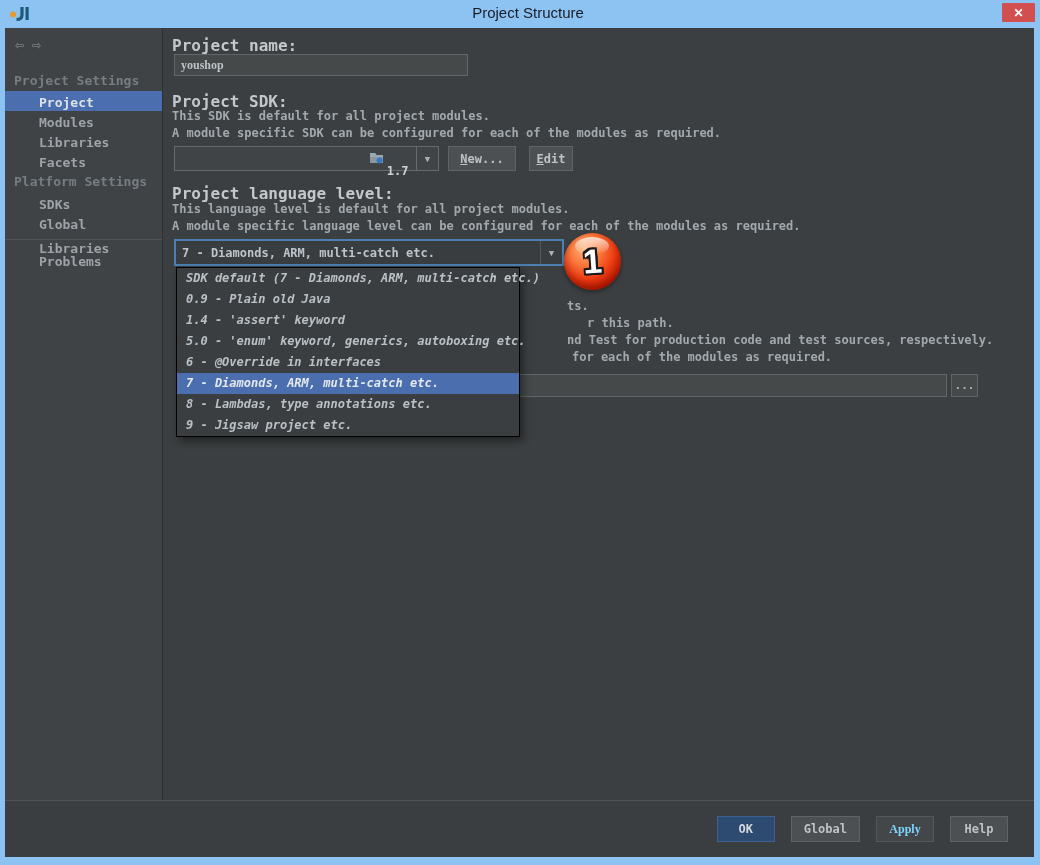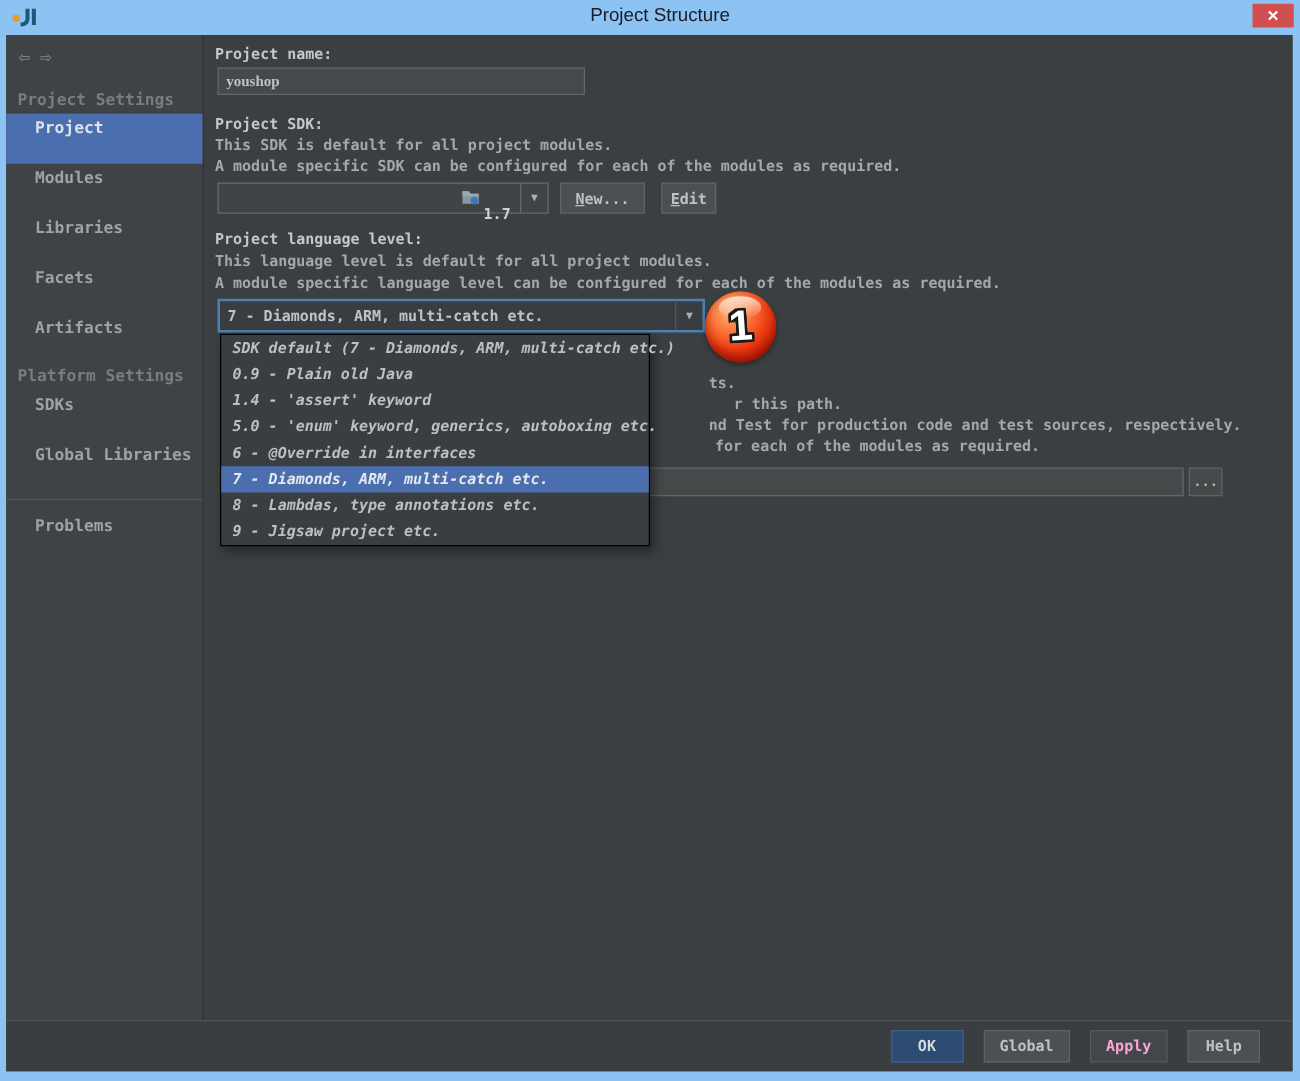--- a/index.html
+++ b/index.html
@@ -31,27 +31,27 @@
   .app-body { flex:1; display:flex; min-height:0; }
   
   .sidebar {
     width:158px; background:#3f4346; border-right:1px solid #2e3133;
     color:#9da3a8; font-size:13px; font-weight:bold; flex-shrink:0;
   }
   .nav-arrows { margin:8px 0 0 10px; height:20px; color:#797f84; font-size:15px; letter-spacing:8px; }
   .nav-arrows span { cursor:default; }
   .side-cat { margin-top:15px; padding-left:9px; height:20px; line-height:20px; color:#767d83; }
   .side-cat.second { margin-top:0; height:22px; line-height:22px; }
-  .side-item { height:40px; line-height:24px; padding-left:23px; cursor:default; }
+  .side-item { height:20px; line-height:24px; padding-left:34px; cursor:default; }
   .side-item.selected { background:#4b6eaf; color:#dde2e7; }
   .side-divider2 { height:1px; background:#505457; margin-top:6px; }
   .side-item.problems { margin-top:10px; }
   
   .main { flex:1; position:relative; background:#3c3f41; font-weight:bold; }
-  .lbl { position:absolute; left:9px; font-size:12px; color:#c3c8cc; white-space:pre; }
+  .lbl { position:absolute; left:9px; font-size:16px; color:#c3c8cc; white-space:pre; }
   .desc { position:absolute; left:9px; font-size:12px; color:#a2a9ae; white-space:pre; }
   .text-field {
     position:absolute; background:#45494a; border:1px solid #616669;
     color:#bcc2c6; font-family:Liberation Serif, serif; font-weight:bold; font-size:12px;
     padding:0 6px; outline:none;
   }
   
   .combo {
     position:absolute; height:25px; background:#404446; border:1px solid #646a6e;
     display:flex; align-items:center; font-size:12px; color:#bcc4cb; cursor:default;
@@ -107,27 +107,27 @@
     border-radius:50%; background:linear-gradient(rgba(255,255,255,.75), rgba(255,255,255,0));
   }
   .badge-num {
     font-family:"Liberation Sans",sans-serif; font-weight:bold; font-size:34px; color:#fff;
     text-shadow:-2px 0 #1a1a1a, 2px 0 #1a1a1a, 0 -2px #1a1a1a, 0 2px #1a1a1a,
                 -2px -2px #1a1a1a, 2px 2px #1a1a1a, -2px 2px #1a1a1a, 2px -2px #1a1a1a;
     transform:rotate(-4deg);
   }
   
   .footer {
-    height:41px; border-top:1px solid #515456; background:#3b3e40;
+    height:57px; border-top:1px solid #515456; background:#3b3e40;
     display:flex; align-items:center; justify-content:flex-end;
     gap:16px; padding-right:26px; flex-shrink:0;
   }
   .footer .btn { min-width:58px; height:26px; padding:0 12px; }
   .footer .btn.ok { background:#2d4b70; border-color:#3c6190; color:#d3d9de; }
-  .footer .btn.apply { background:#434749; border-color:#54585b; color:#f9a8d4; }
+  .footer .btn.apply { background:#434749; border-color:#54585b; color:#7dd3fc;font-family:Liberation Serif, serif; }
 </style>
 </head>
 <body>
 
 <div id="window">
 
   <div class="titlebar">
     <span class="logo">
       <svg width="26" height="22" viewBox="0 0 26 22">
         <circle cx="5" cy="11.5" r="3" fill="#e89a2e"></circle>
@@ -144,21 +144,20 @@
 
       <div class="sidebar">
         <div class="nav-arrows">
           <span>⇦</span><span>⇨</span>
         </div>
         <div class="side-cat">Project Settings</div>
         <div class="side-item selected">Project</div>
         <div class="side-item">Modules</div>
         <div class="side-item">Libraries</div>
         <div class="side-item">Facets</div>
-        <div class="side-item">Artifacts</div>
         <div class="side-cat second">Platform Settings</div>
         <div class="side-item">SDKs</div>
         <div class="side-item">Global Libraries</div>
         <div class="side-divider2"></div>
         <div class="side-item problems">Problems</div>
       </div>
 
       <div class="main">
 
         <div class="lbl" style="top:8px;">Project name:</div>

